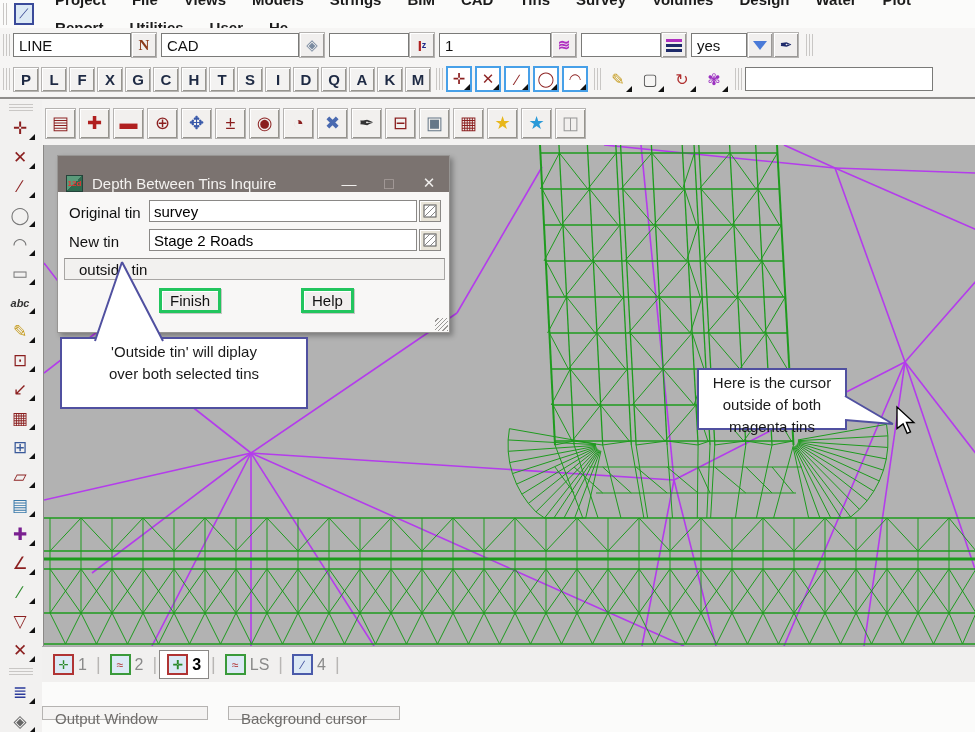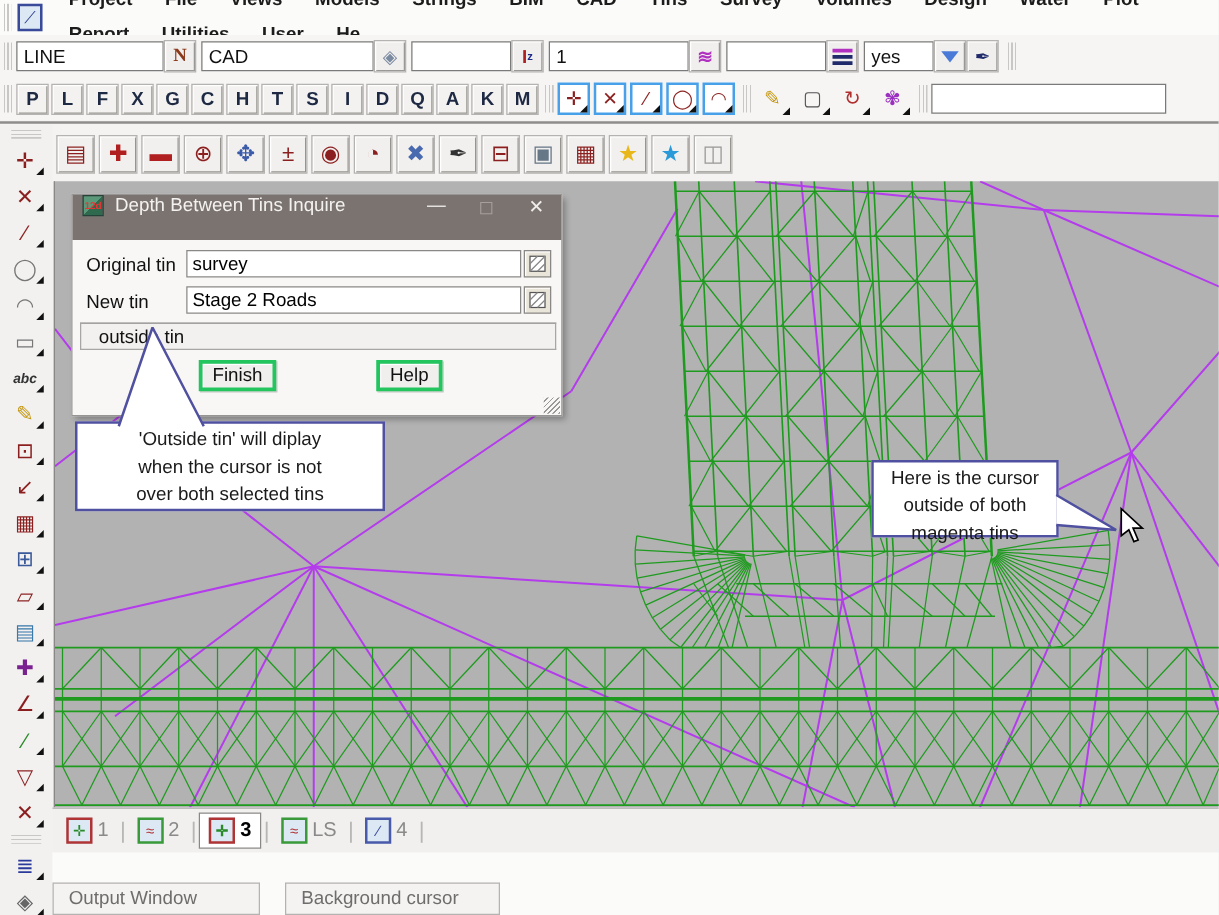--- a/index.html
+++ b/index.html
@@ -57,21 +57,21 @@
   #viewtoolbar { position:absolute; left:45px; top:104px; height:38px; display:flex; align-items:center; gap:3px; }
   .view-btn { width:31px; height:31px; background:#f2f0ee; border:1px solid #b5b3b1;
     box-shadow:inset 1px 1px 0 #fff, inset -1px -1px 0 #96948e;
     display:flex; align-items:center; justify-content:center; font-size:18px; }
   #canvas { position:absolute; left:43px; top:145px; width:932px; height:501px; background:#b2b2b2;
     border-left:1px solid #8a8886; }
 
   
   #dialog { position:absolute; left:57px; top:155px; width:393px; height:178px; background:#f8f7f6;
     border:1px solid #979593; box-shadow:3px 3px 5px rgba(0,0,0,.30); z-index:5; }
-  #dlg-title { height:36px; background:#7b7370; display:flex; align-items:flex-start; padding-left:8px; }
+  #dlg-title { height:36px; background:#7b7370; display:flex; align-items:flex-end; padding-left:8px; }
   #dlg-cube { width:17px; height:17px; background:linear-gradient(135deg,#5a9a7a 0 50%,#2f6a4f 50% 100%);
     border:1px solid #24433a; margin-right:9px; display:flex; align-items:center; justify-content:center;
     color:#e33; font-size:8px; font-weight:700; }
   #dlg-title-text { color:#f4f2f0; font-size:15px; flex:1; }
   .dlg-sys { width:40px; text-align:center; font-size:15px; color:#f0eeec; }
   .dlg-sys.dim { color:#a89f9c; }
   .dlg-label { position:absolute; font-size:15px; color:#111; }
   .dlg-input { position:absolute; left:91px; width:268px; height:22px; border:1px solid #8a8886;
     background:#fff; font-size:15px; padding:0 4px; font-family:"Liberation Sans",sans-serif; }
   .tin-btn { position:absolute; left:361px; width:22px; height:22px; background:#e9e5d9;
@@ -93,21 +93,21 @@
   
   #tabbar { position:absolute; left:42px; top:646px; width:933px; height:36px; background:#f1f0ef;
     border-top:1px solid #aaa; display:flex; align-items:center; padding-left:4px; }
   .vtab { display:flex; align-items:center; gap:4px; padding:3px 7px; font-size:16px; color:#8a8a8a; }
   .vtab.active { background:#fff; border:1px solid #8a8886; color:#000; font-weight:700; }
   .tab-icon { width:21px; height:21px; display:flex; align-items:center; justify-content:center;
     font-size:12px; background:#dce9f5; }
   .tab-sep { color:#b8b6b4; font-size:18px; margin:0 2px; }
 
   #bottomarea { position:absolute; left:42px; top:682px; width:933px; height:50px; background:#fbfbfa; }
-  .panel-box { position:absolute; top:24px; height:26px; background:#f4f3f2; border:1px solid #b5b3b1;
+  .panel-box { position:absolute; top:24px; height:14px; background:#f4f3f2; border:1px solid #b5b3b1;
     font-size:15px; color:#6f6d6b; padding:3px 0 0 12px; }
 </style>
 </head>
 <body>
 
 <div id="menubar">
   <div class="grip"></div>
   <div id="applogo">⟋</div>
   <div id="menu-items"><div class="menu-item" style="display: inline-block;">Project</div><div class="menu-item" style="display: inline-block;">File</div><div class="menu-item" style="display: inline-block;">Views</div><div class="menu-item" style="display: inline-block;">Models</div><div class="menu-item" style="display: inline-block;">Strings</div><div class="menu-item" style="display: inline-block;">BIM</div><div class="menu-item" style="display: inline-block;">CAD</div><div class="menu-item" style="display: inline-block;">Tins</div><div class="menu-item" style="display: inline-block;">Survey</div><div class="menu-item" style="display: inline-block;">Volumes</div><div class="menu-item" style="display: inline-block;">Design</div><div class="menu-item" style="display: inline-block;">Water</div><div class="menu-item" style="display: inline-block;">Plot</div><div class="menu-item" style="display: inline-block;">Report</div><div class="menu-item" style="display: inline-block;">Utilities</div><div class="menu-item" style="display: inline-block;">User</div><div class="menu-item" style="display: inline-block;">He</div></div>
 </div>
@@ -657,21 +657,20 @@
     </svg>
   </button>
   <div id="dlg-status">outside tin</div>
   <button class="dlg-btn" style="left:101px">Finish</button>
   <button class="dlg-btn" style="left:243px">Help</button>
   <div id="dlg-grip"></div>
 </div>
 
 <div class="callout" style="left:60px;top:337px;width:248px;height:72px">
     <div>'Outside tin' will diplay</div>
-    <div>when the cursor is not</div>
     <div>over both selected tins</div>
   </div>
 <div class="callout" style="left:697px;top:368px;width:150px;height:62px">
     <div>Here is the cursor</div>
     <div>outside of both</div>
     <div>magenta tins</div>
   </div>
 <svg id="annot-svg" xmlns="http://www.w3.org/2000/svg">
 
   <polygon points="122,262 95,341 163,341" fill="#ffffff"></polygon>

